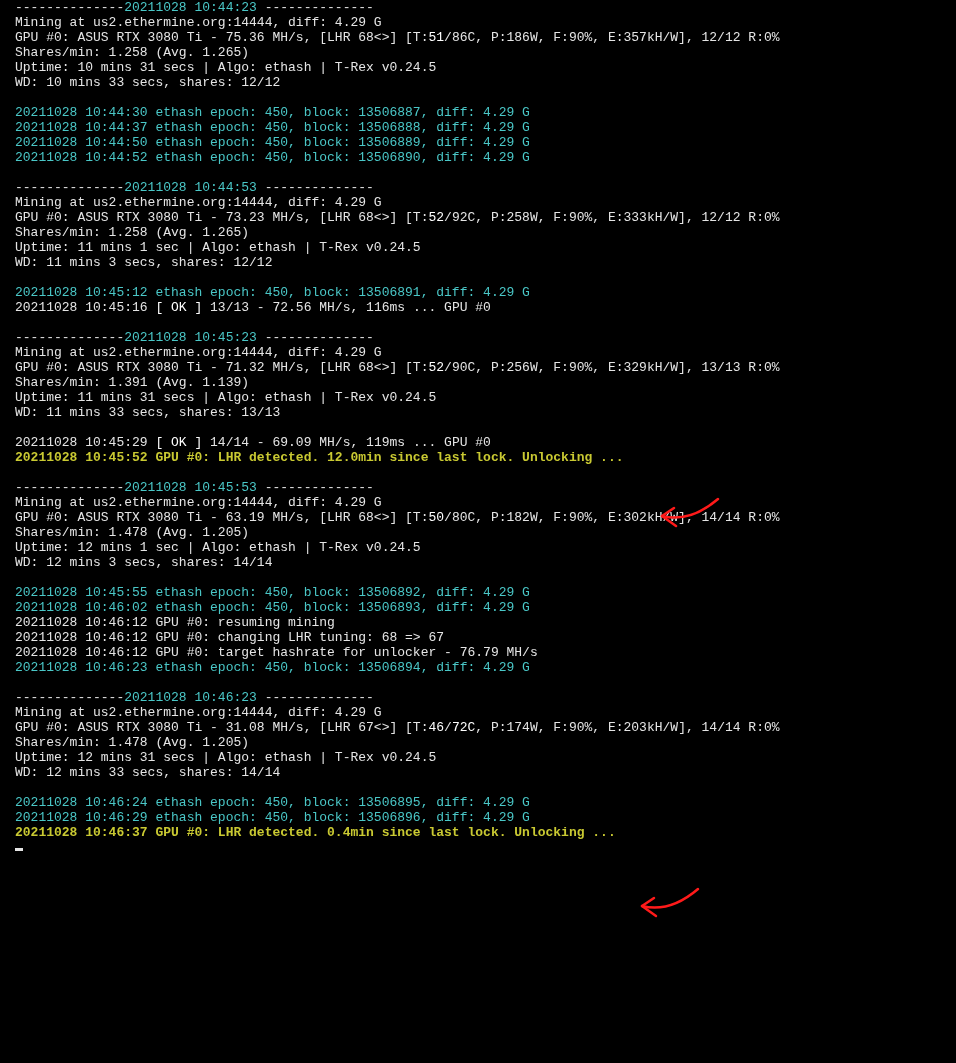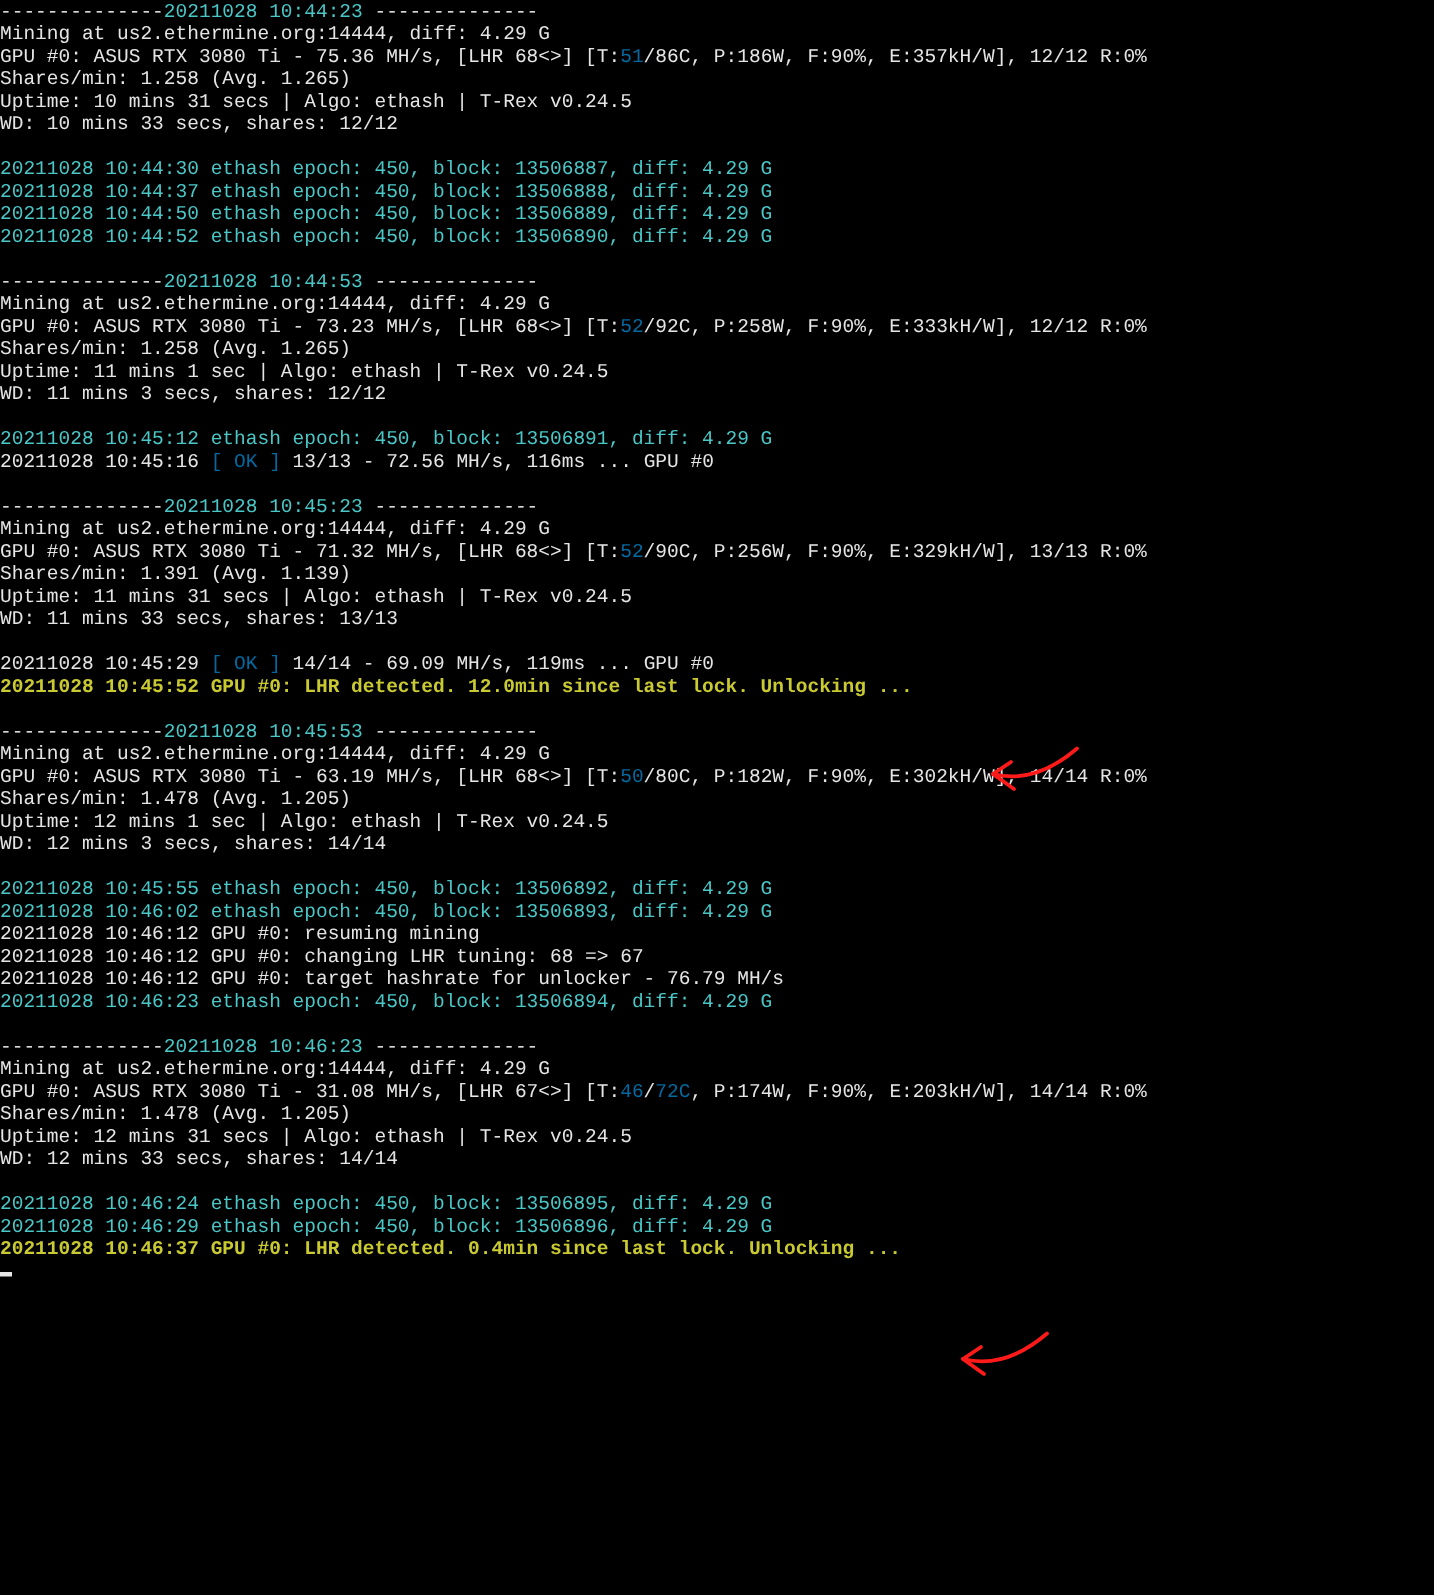--- a/index.html
+++ b/index.html
@@ -12,24 +12,24 @@
     line-height: 15px;
     width: 956px;
     height: 1063px;
     overflow: hidden;
   }
   #term {
     position: relative;
     white-space: pre;
     padding: 0;
   }
-  .ln { display: block; height: 15px; }
+  .ln { display: block; height: 15px; margin-left: 15px; }
   .wh  { color: #e5e5e5; }       
   .cy  { color: #4ac7c7; }       
-  .gr  { color: #0369a1; }       
+  .gr  { color: #ffffff; }       
   .ye  { color: #c9c932; font-weight: bold; }       
   .cursor {
     display: inline-block;
     width: 8px;
     height: 3px;
     background: #e5e5e5;
     vertical-align: baseline;
   }
   
   .arrow {

